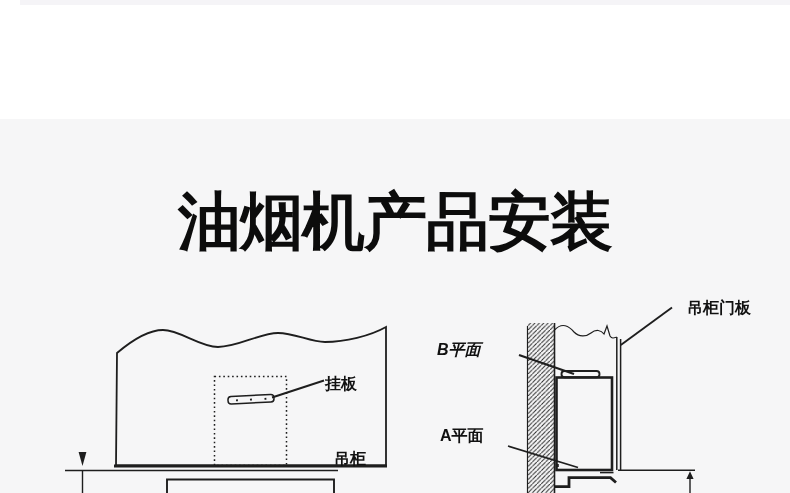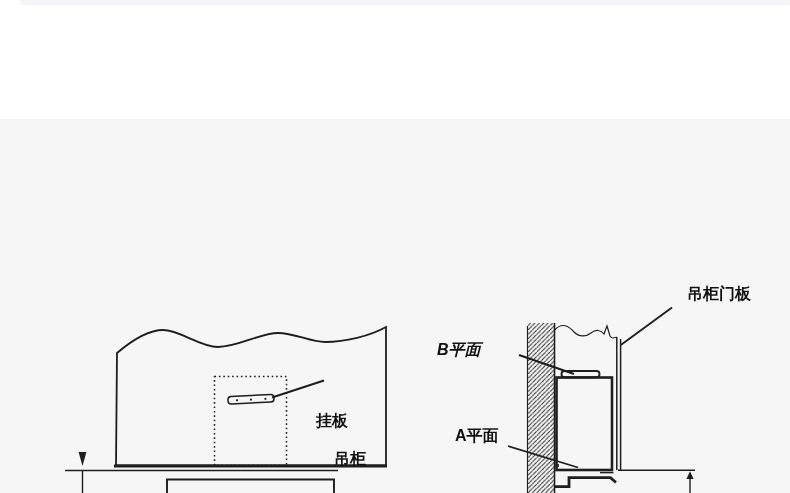--- a/index.html
+++ b/index.html
@@ -24,33 +24,34 @@
     text-align:center;font-size:63px;line-height:63px;font-weight:900;
     letter-spacing:-1px;color:var(--title);
   }
   .diagram-svg{position:absolute;left:0;top:0;width:790px;height:493px;}
   .ln{stroke:var(--line);fill:none;}
   .fl{fill:var(--line);stroke:none;}
   .lbl{
     position:absolute;font-size:16px;line-height:18px;font-weight:700;color:#111111;
     white-space:nowrap;
   }
-  .lbl-guaban{left:316px;top:375px;margin-top:37px;}
+  .lbl-guaban{left:325px;top:375px;}
   .lbl-diaogui{left:334px;top:439px;margin-top:11px;}
   .lbl-plane-b{left:437px;top:341px;font-style:italic;}
-  .lbl-plane-a{left:455px;top:427px;}
-  .lbl-door{left:687px;top:285px;}
+  .lbl-plane-a{left:440px;top:427px;}
+  .lbl-door{left:687px;top:299px;}
 </style>
 </head>
 <body>
 
 <div class="stage">
   <div class="top-strip"></div>
   <div class="panel"></div>
 
+  <h1 class="title">油烟机产品安装</h1>
 
   <svg class="diagram-svg" viewBox="0 0 790 493">
     <defs>
       <pattern id="hatch" patternUnits="userSpaceOnUse" width="4.4" height="4.4" patternTransform="rotate(0)">
         <path d="M -1,5.4 L 5.4,-1" stroke="#2a2a2a" stroke-width="1"></path>
       </pattern>
     </defs>
 
     <path class="ln" stroke-width="1.8" d="M 117,353
          C 130,342 148,330 163,330

